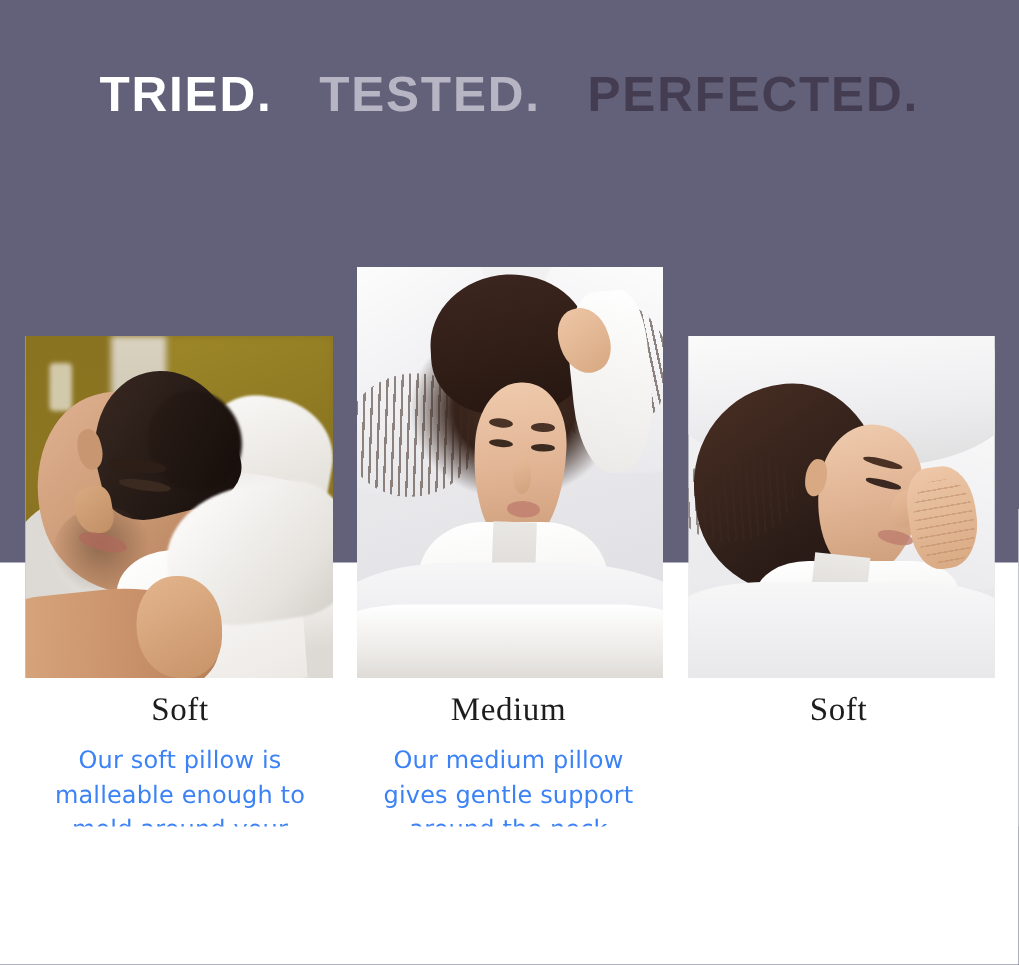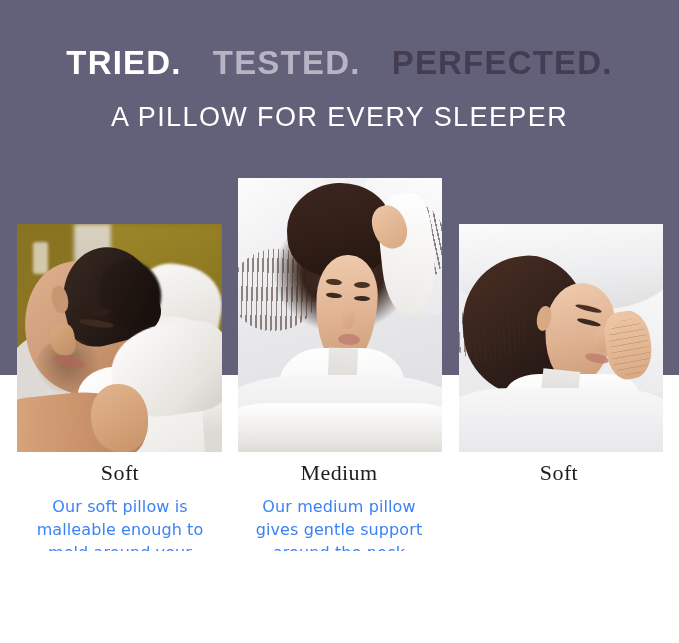--- a/index.html
+++ b/index.html
@@ -363,21 +363,20 @@
   <div class="band"></div>
 
   <div class="headline">
     <span class="hl-tried">TRIED.</span>
     <span>&nbsp;</span>
     <span class="hl-tested">TESTED.</span>
     <span>&nbsp;</span>
     <span class="hl-perfected">PERFECTED.</span>
   </div>
 
-  <div class="subhead">A PILLOW FOR EVERY SLEEPER</div>
 
   <div class="photo" id="photo-soft">
     <div class="inner">
       <div class="p1-bg"></div>
       <div class="p1-wallpanel2"></div>
       <div class="p1-wallpanel"></div>
       <div class="p1-lamp"></div>
       <div class="p1-pillowfold2"></div>
       <div class="p1-pillow"></div>
       <div class="p1-head"></div>

